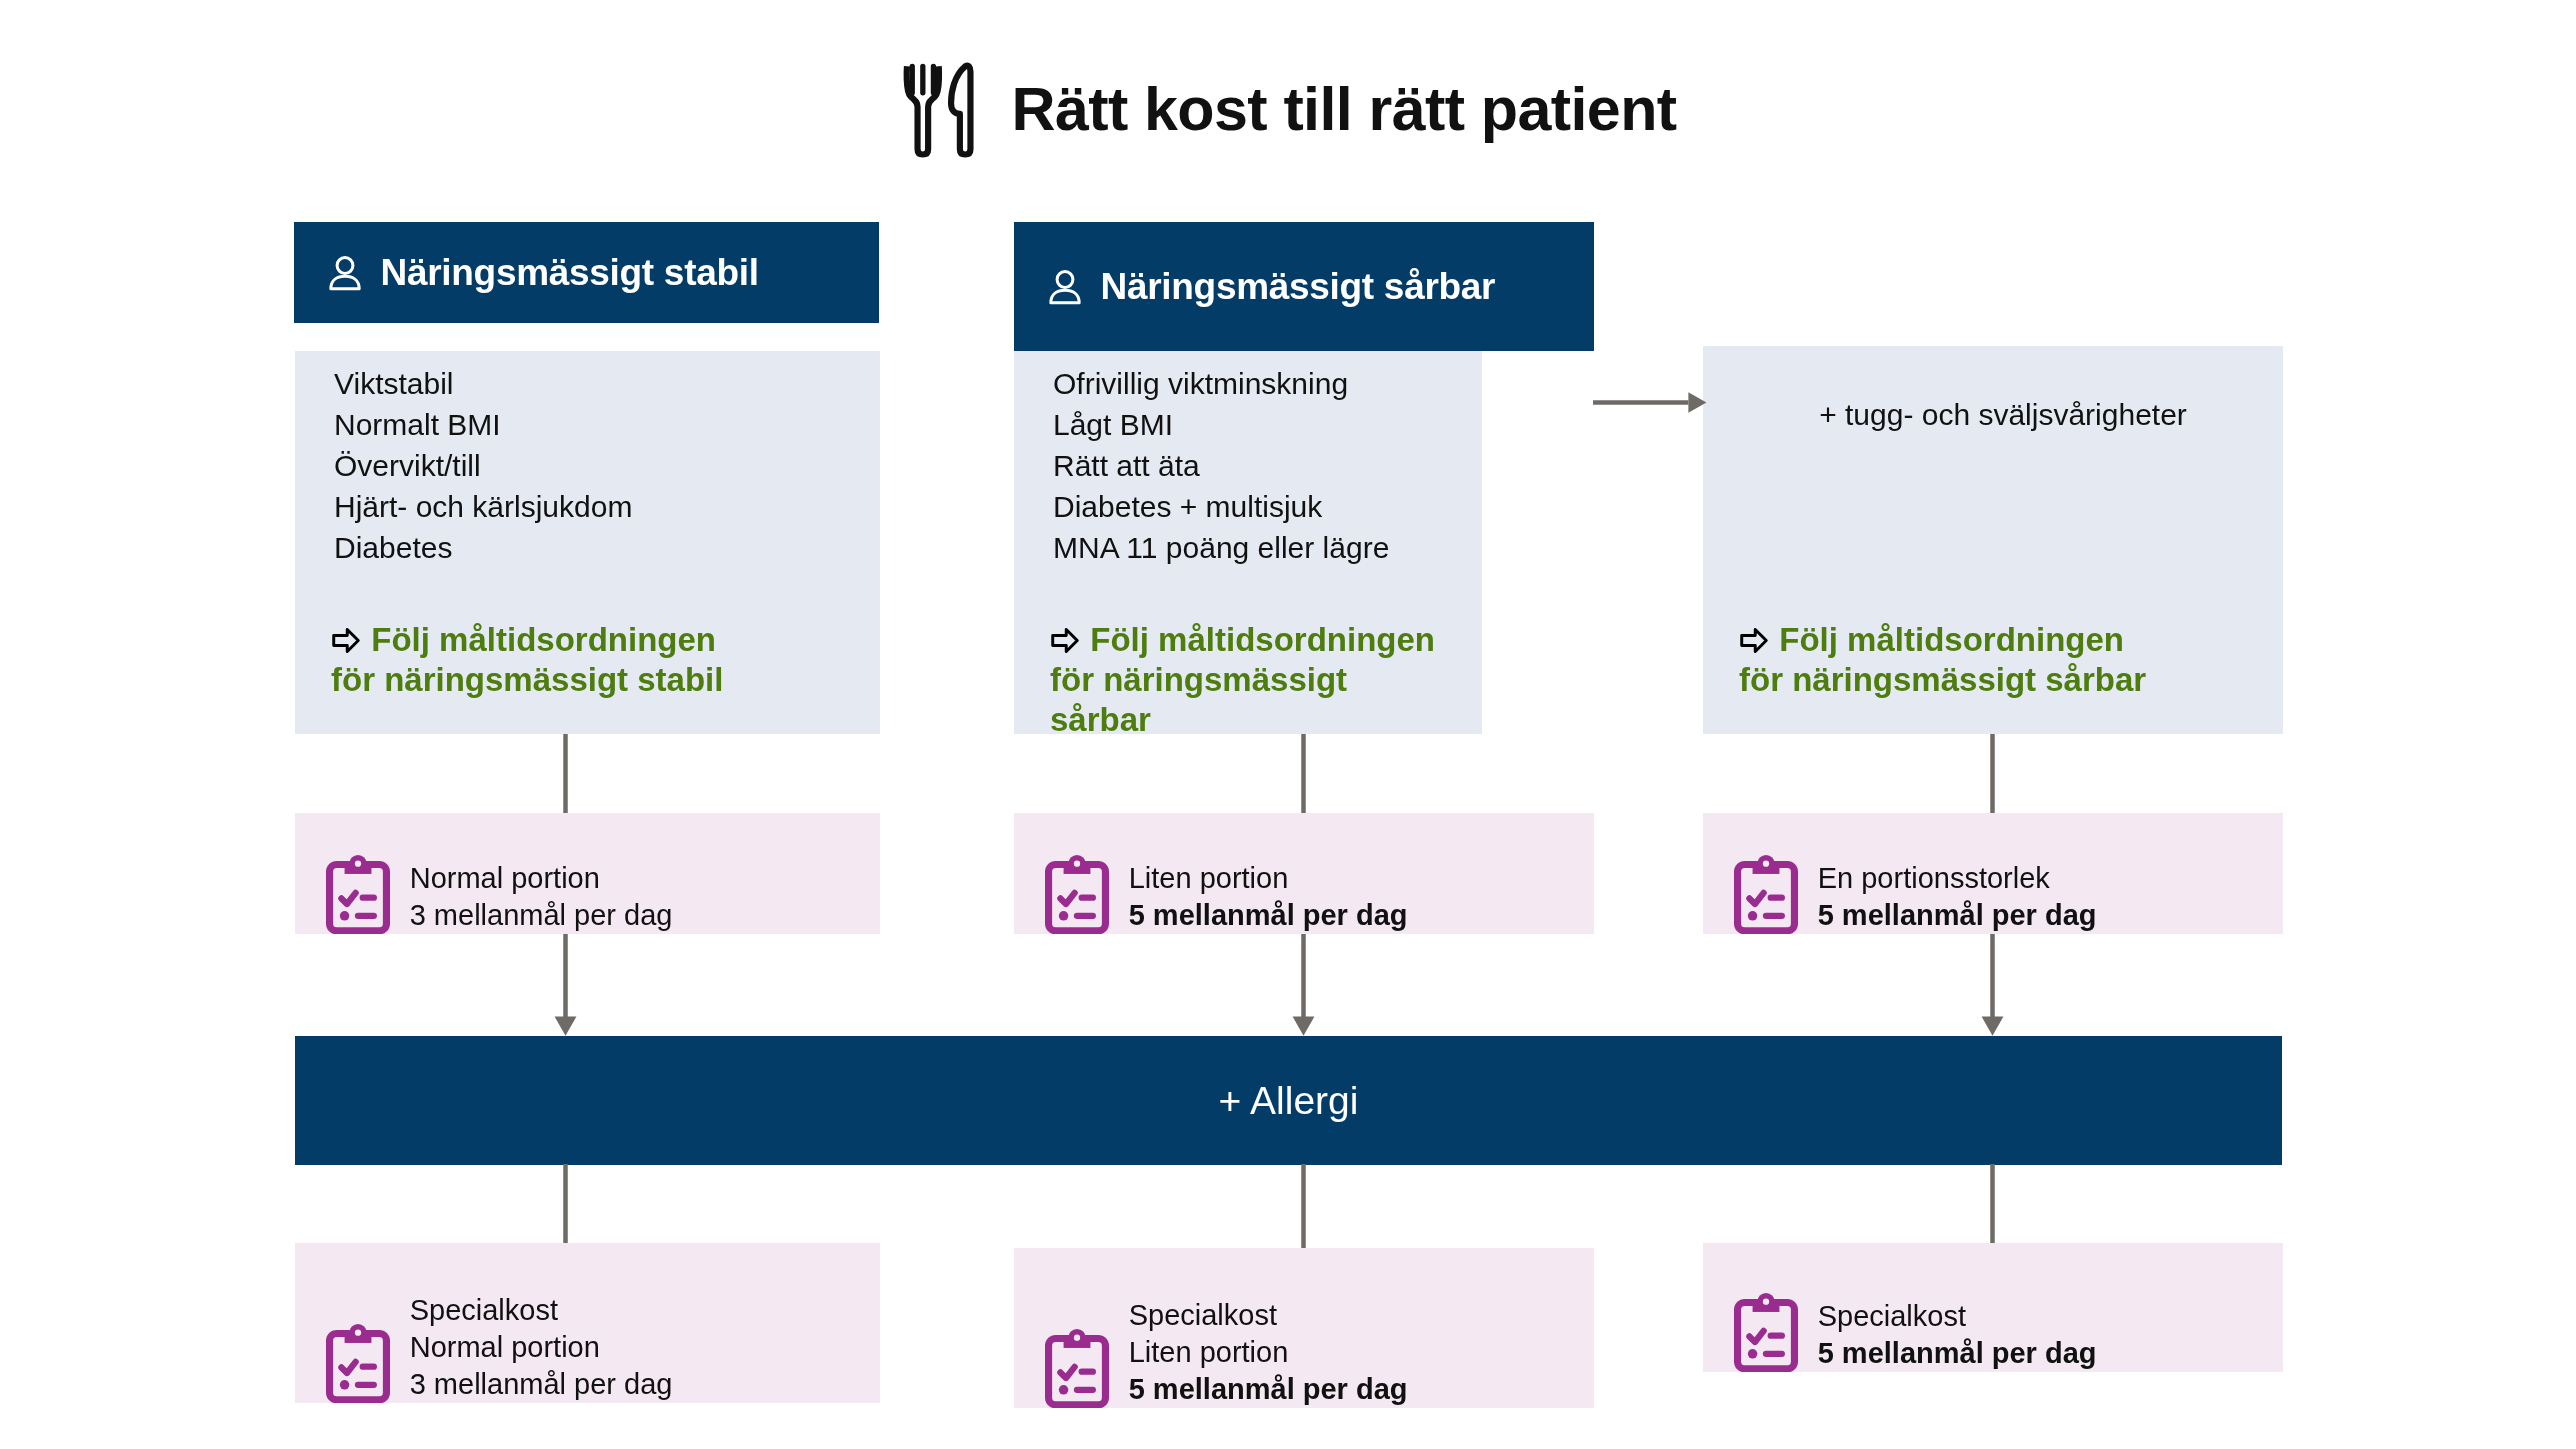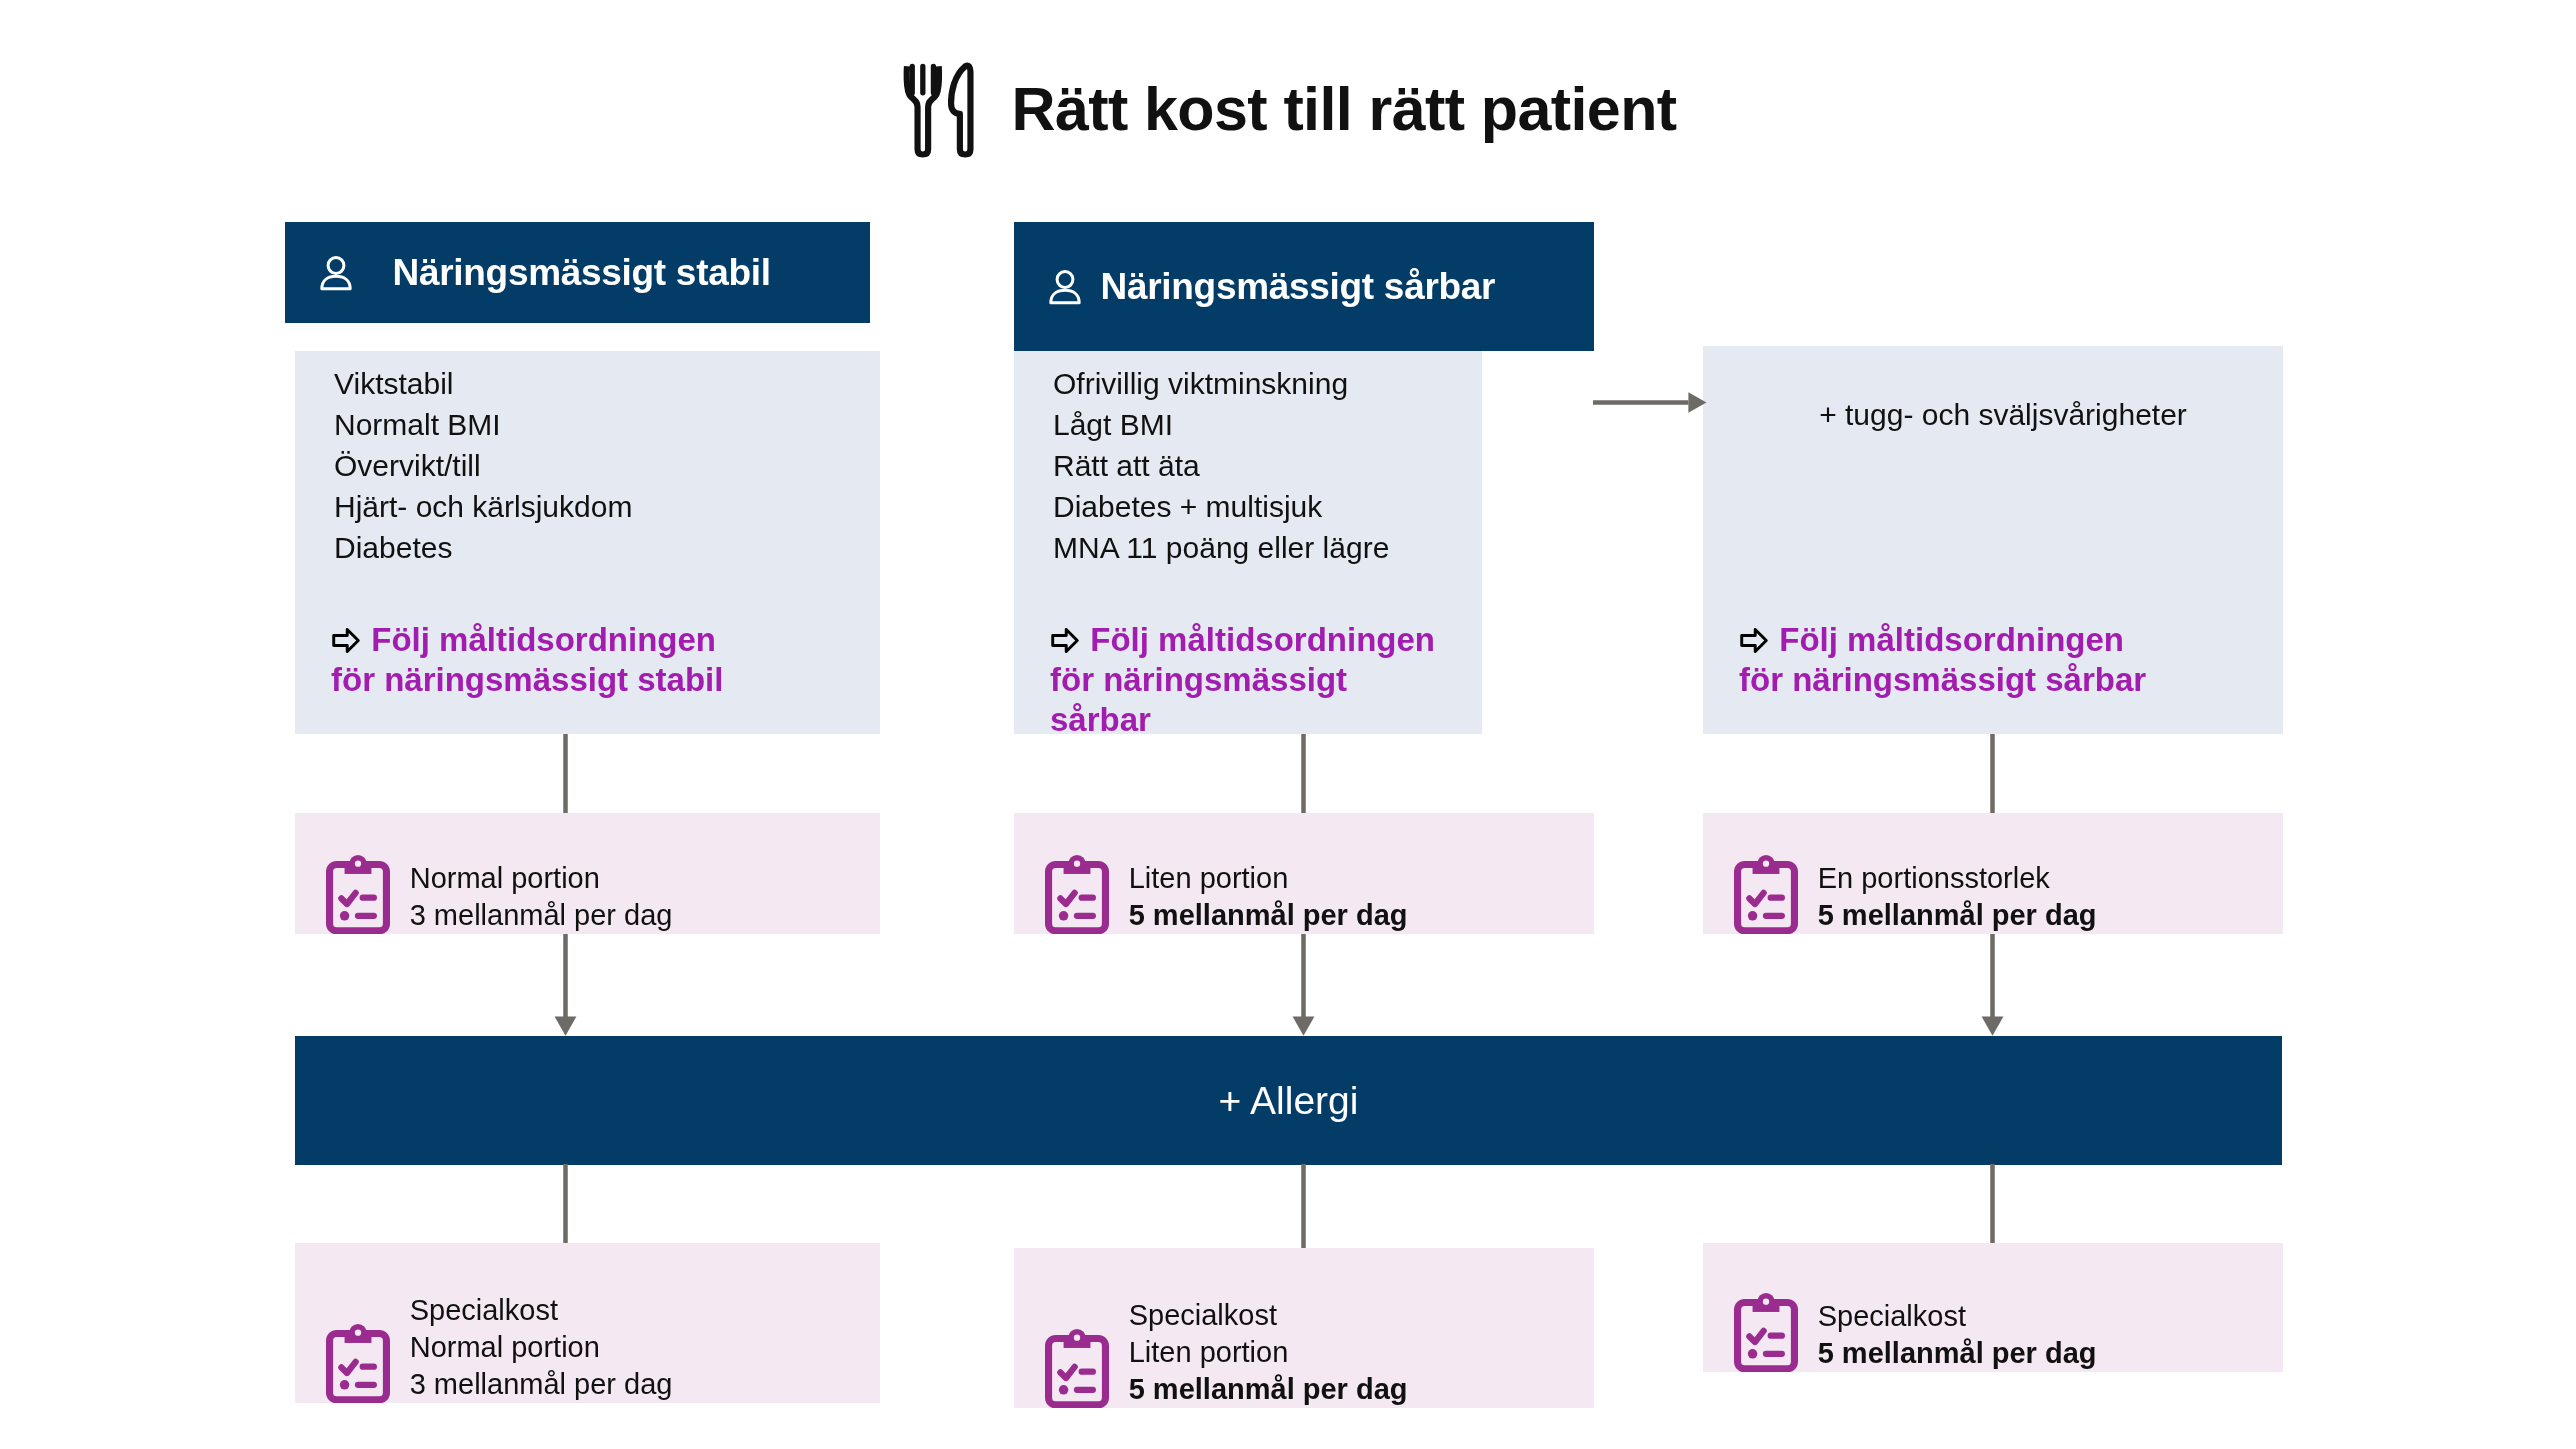--- a/index.html
+++ b/index.html
@@ -40,21 +40,21 @@
   }
   .crit-list{
     position:absolute;left:0;top:0;padding:12px 0 0 39px;box-sizing:border-box;width:100%;
   }
   .crit-list li{
     list-style:none;font-size:30px;line-height:41px;color:#111111;white-space:nowrap;
   }
   .crit-list ul{margin:0;padding:0;}
   .panel-cta{
     position:absolute;left:0;width:100%;box-sizing:border-box;padding:0 26px 0 36px;
-    font-size:33px;font-weight:bold;line-height:40px;color:#a21caf;
+    font-size:33px;font-weight:bold;line-height:40px;color:#4d7c0f;
   }
   .panel-cta .arr{
     display:inline-block;width:30px;height:27px;vertical-align:-2.6px;margin-right:10.3px;
   }
   .panel-note{
     position:absolute;left:0;width:100%;text-align:center;
     font-size:30px;color:#111111;padding-left:10px;
   }
 
   
@@ -84,21 +84,21 @@
 
   <div class="title-row">
     <svg class="cutlery-icon" viewBox="0 0 100 110">
       <path d="M14 6 L14 36 M26 6 L26 36 M38 6 L38 36" stroke="#111" stroke-width="6" stroke-linecap="round" fill="none"></path>
       <path d="M8 6 C8 6 6 34 12 40 C17 45 20 46 20 52 L20 100 C20 104 22 106 26 106 C30 106 32 104 32 100 L32 52 C32 46 35 45 40 40 C46 34 44 6 44 6" stroke="#111" stroke-width="7" fill="none" stroke-linejoin="round"></path>
       <path d="M74 6 C62 16 58 34 58 48 C58 56 62 60 68 60 L68 100 C68 104 70 106 74 106 C78 106 80 104 80 100 L80 12 C80 7 78 4 74 6 Z" stroke="#111" stroke-width="7" fill="none" stroke-linejoin="round"></path>
     </svg>
     <div class="title-text">Rätt kost till rätt patient</div>
   </div>
 
-  <div class="panel-head" style="left:285px;top:222px;width:585px;height:101px;gap:21px;">
+  <div class="panel-head" style="left:294px;top:222px;width:585px;height:101px;">
     <svg class="person-icon" viewBox="0 0 48 48">
       <circle cx="24" cy="15" r="9.5" fill="none" stroke="#fff" stroke-width="3.6"></circle>
       <path d="M7 43 C7 32 15 28 24 28 C33 28 41 32 41 43 Z" fill="none" stroke="#fff" stroke-width="3.6" stroke-linejoin="round"></path>
     </svg>
     <span class="panel-head-label">Näringsmässigt stabil</span>
   </div>
 
   <div class="panel-head" style="left:1014px;top:222px;width:580px;height:129px;">
     <svg class="person-icon" viewBox="0 0 48 48">
       <circle cx="24" cy="15" r="9.5" fill="none" stroke="#fff" stroke-width="3.6"></circle>

